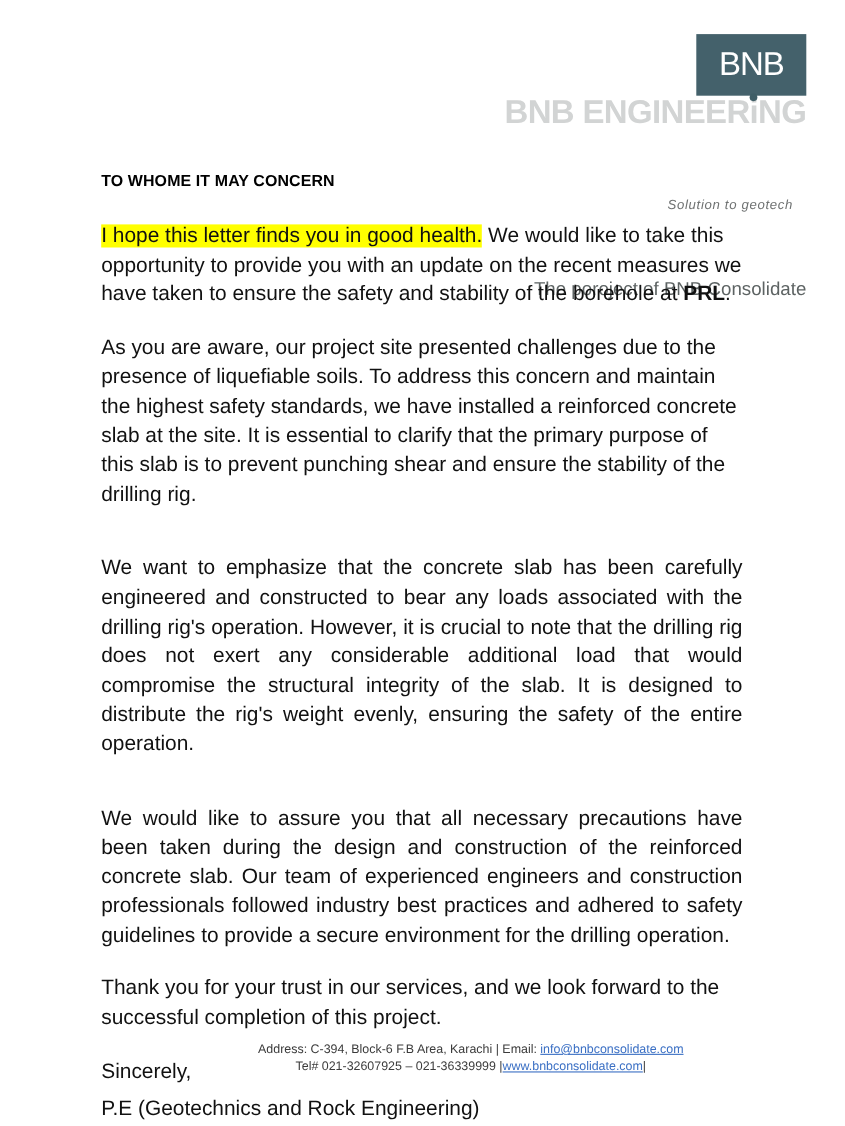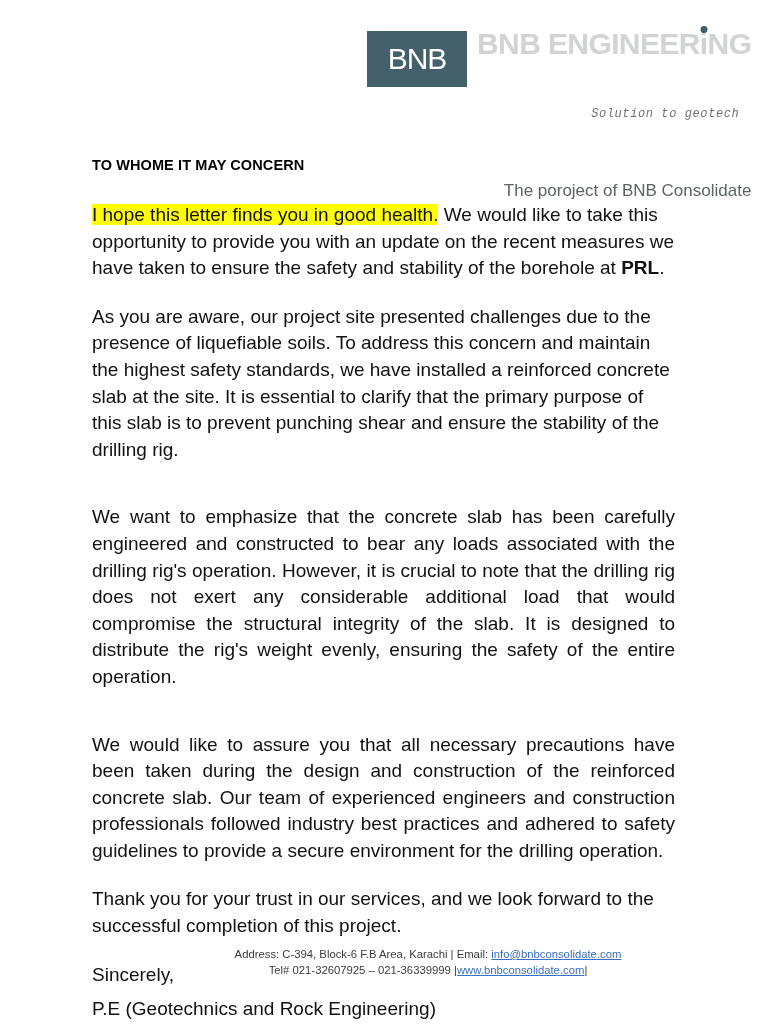--- a/index.html
+++ b/index.html
@@ -24,21 +24,22 @@
   }
 
   
   .letterhead {
     position: absolute;
     left: 367px;
     top: 28px;
     width: 366px;
     height: 74px;
     display: flex;
-    align-items: flex-start;
+    align-items: flex-end;
+    flex-direction: column;
   }
   .logo-mark {
     width: 100px;
     height: 56px;
     background: #44616b;
     flex: 0 0 auto;
     display: flex;
     align-items: center;
     justify-content: center;
     margin-top: 3px;
@@ -77,25 +78,25 @@
     position: absolute;
     top: -2px;
     left: 50%;
     transform: translateX(-50%);
     width: 7px;
     height: 7px;
     border-radius: 50%;
     background: #3f5d66;
   }
   .brand-script {
-    font-family: Liberation Mono, monospace;
+    font-family: Liberation Sans, sans-serif;
     font-style: italic;
     font-size: 12px;
     color: #6f7272;
-    margin-top: 1px;
+    margin-top: 14px;
     margin-right: 12px;
     letter-spacing: 0.6px;
     white-space: nowrap;
   }
   .brand-sub {
     font-family: "Liberation Sans", sans-serif;
     font-size: 17px;
     color: #5d6363;
     margin-top: 14px;
     white-space: nowrap;

